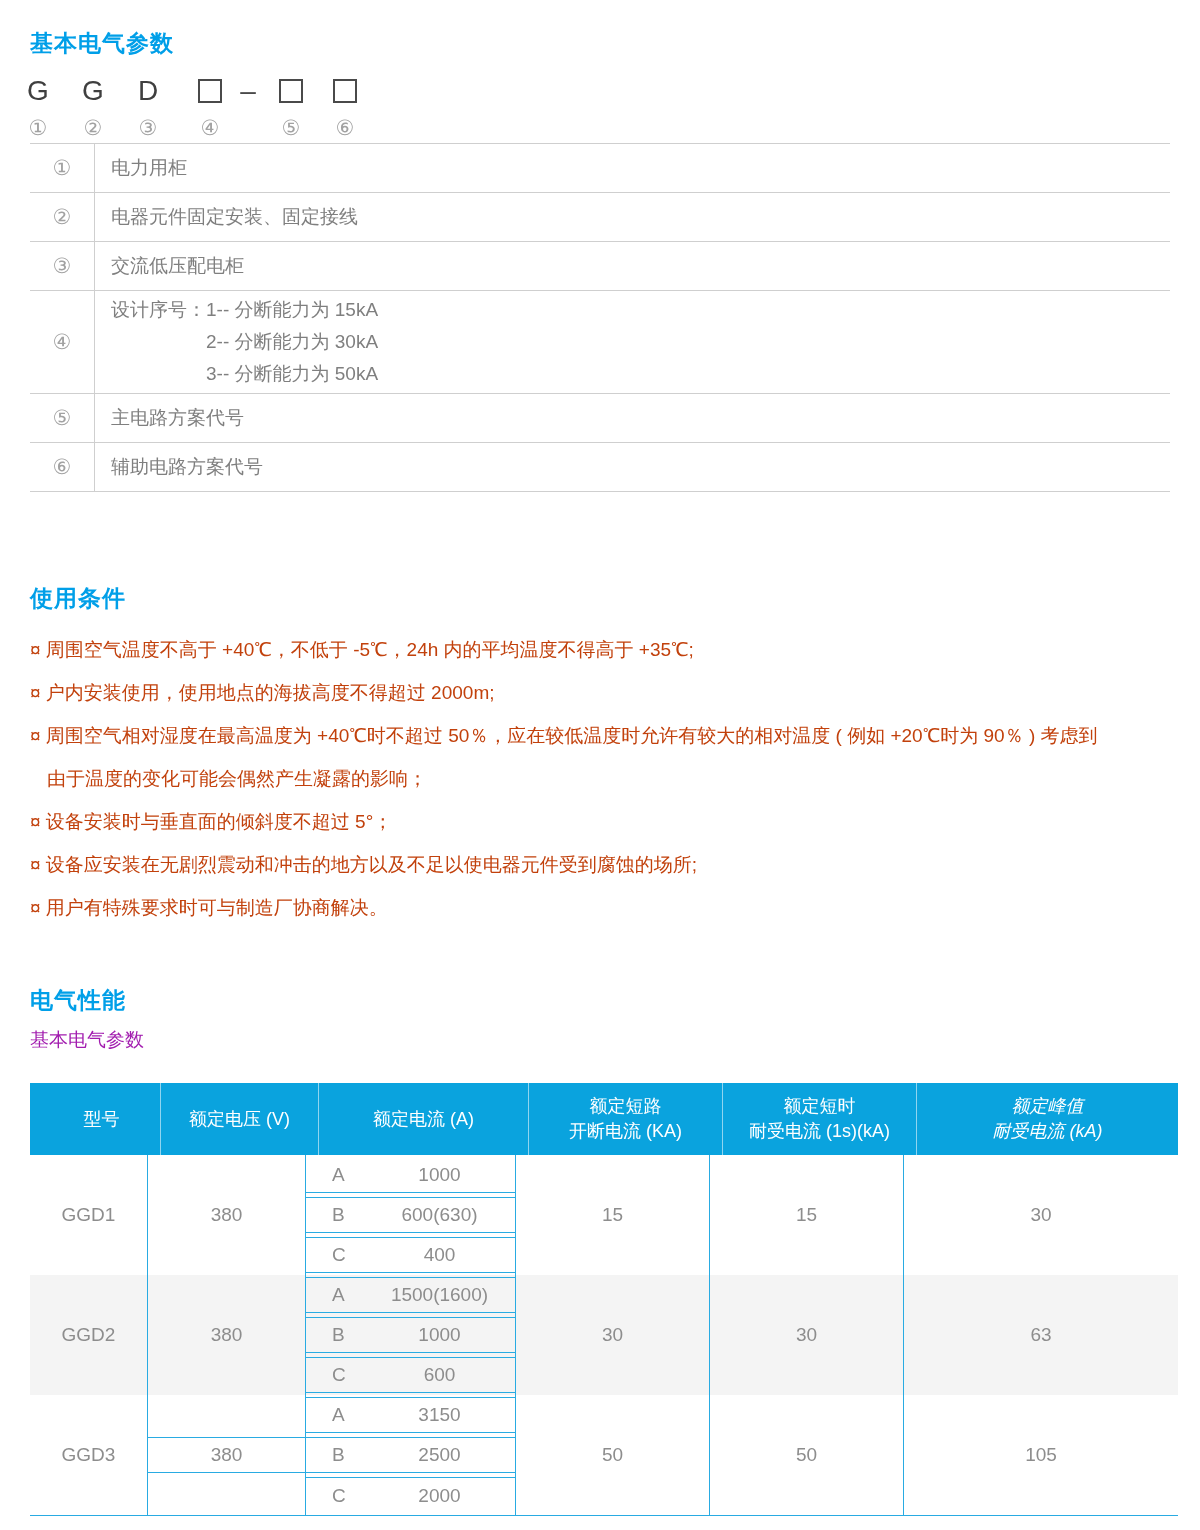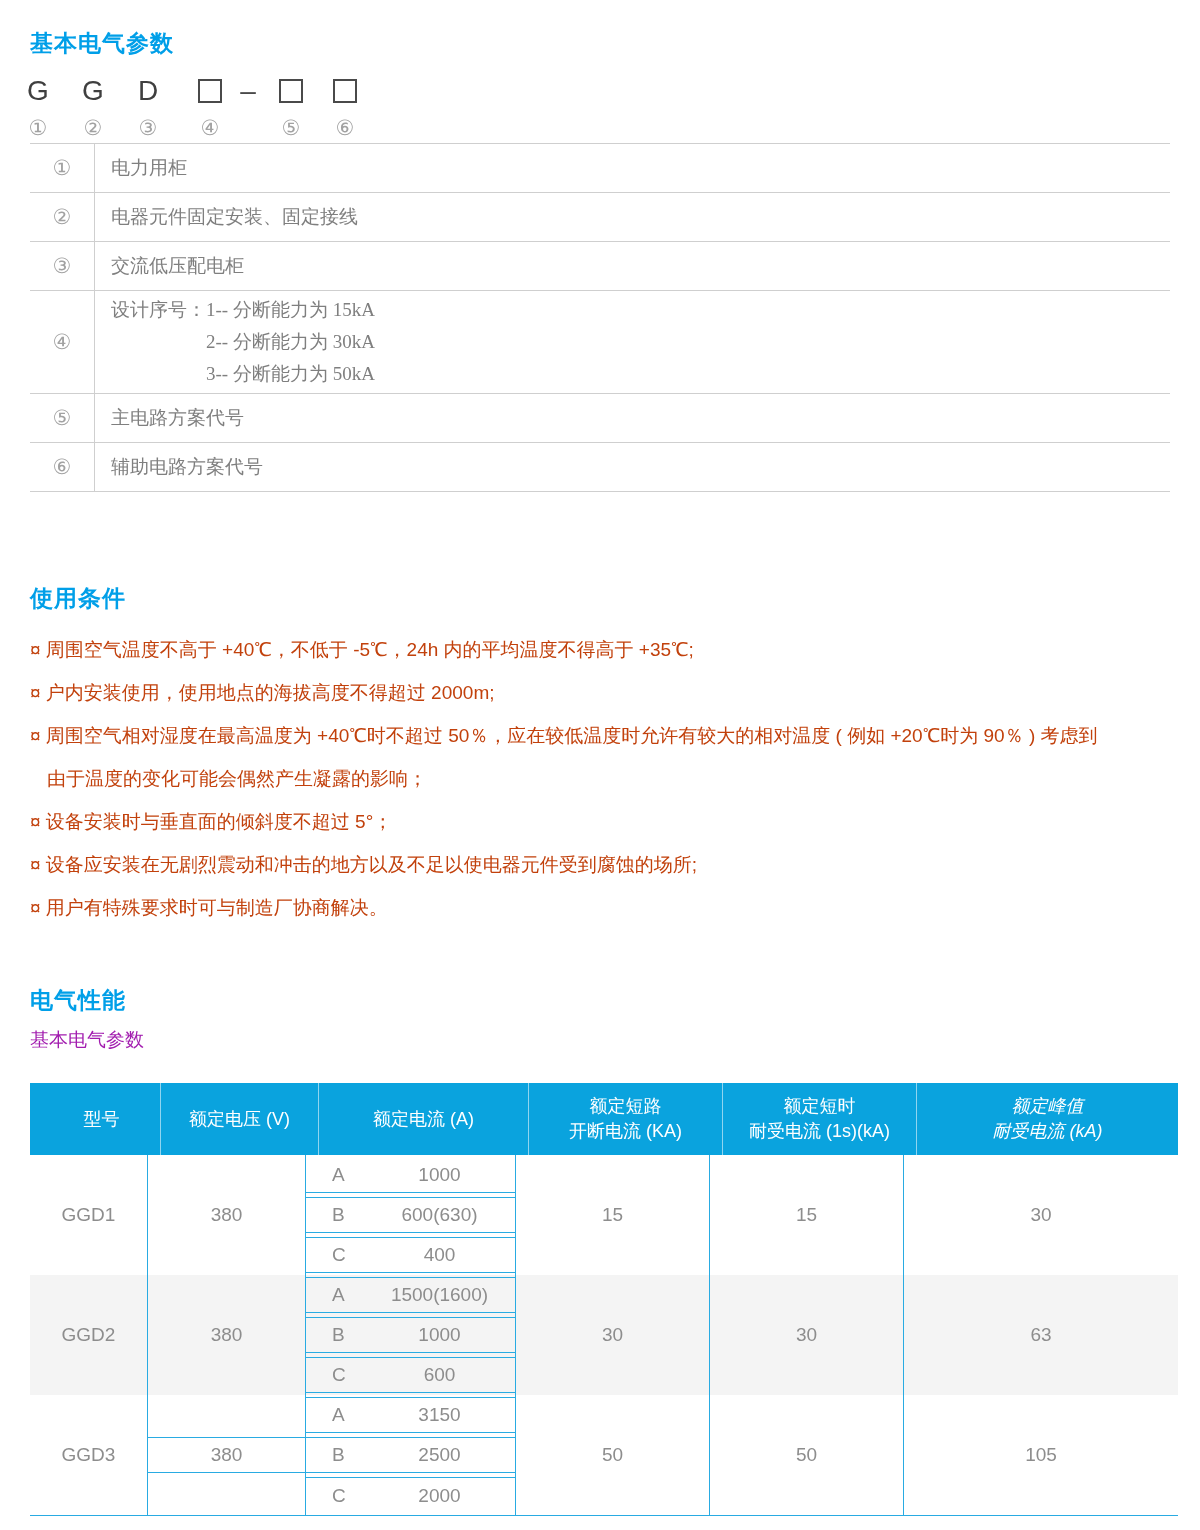--- a/index.html
+++ b/index.html
@@ -23,21 +23,21 @@
   
   #meaning-table{position:absolute;left:30px;top:143px;width:1140px;}
   .m-row{display:flex;border-bottom:1px solid #cfcfcf;}
   .m-row:first-child{border-top:1px solid #cfcfcf;}
   .m-no{flex:0 0 64px;border-right:1px solid #cfcfcf;display:flex;align-items:center;
         justify-content:center;color:#a2a2a2;font-size:21px;}
   .m-text{flex:1;padding-left:16px;display:flex;flex-direction:column;justify-content:center;
           color:#7f7f7f;font-size:19px;}
   .m-row.single{height:48px;}
   .m-row.multi{height:102px;}
-  .m-line{line-height:32px;font-family:Liberation Serif, serif;}
+  .m-line{line-height:32px;}
   .m-line.indent{padding-left:95px;}
 
   
   #usage-list{position:absolute;left:30px;top:628px;width:1140px;}
   .u-line{min-height:43px;display:flex;align-items:center;font-size:19px;color:#c2410c;}
   .u-line.cont{padding-left:17px;}
 
   
   #spec-table{position:absolute;left:30px;top:1083px;width:1148px;}
   .sp-header{display:flex;background:#0aa3de;height:72px;padding-left:13px;}

